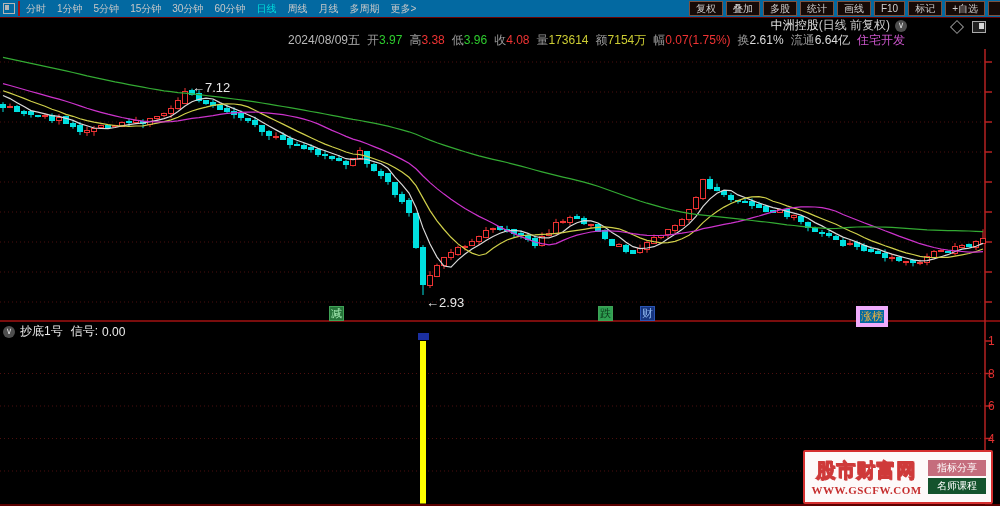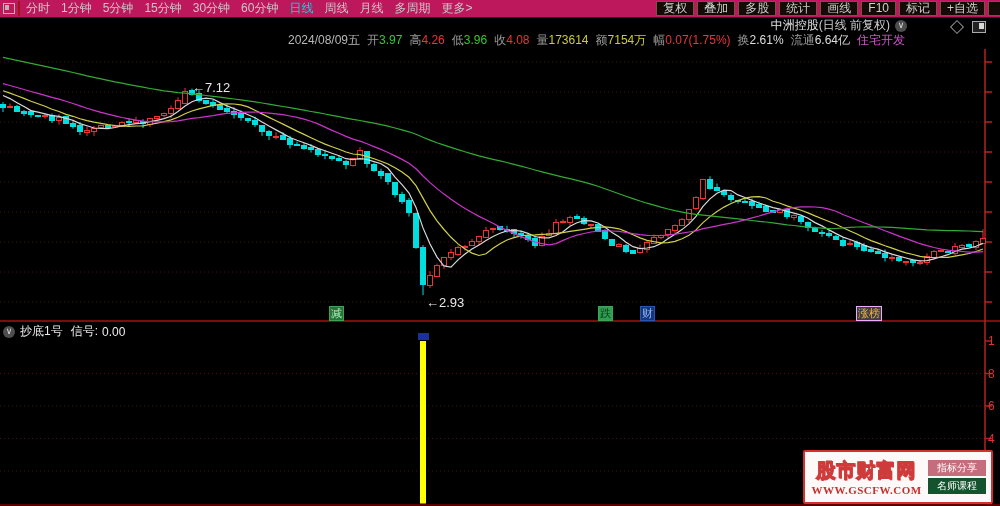--- a/index.html
+++ b/index.html
@@ -1,20 +1,20 @@
 <!DOCTYPE html>
 <html><head>
 <meta charset="utf-8">
 <style>
   html,body{margin:0;padding:0;background:#000;}
   .screen{position:relative;width:1000px;height:506px;background:#000;overflow:hidden;
           font-family:"Liberation Sans",sans-serif;}
   svg{position:absolute;left:0;top:0;z-index:1;}
   .toolbar{position:absolute;left:0;top:0;width:1000px;height:17px;display:flex;align-items:center;
-           border-bottom:1px solid #6a0000;z-index:3;font-size:12px;color:#c8c8c8;background:#be185d;}
+           border-bottom:1px solid #6a0000;z-index:3;font-size:10px;color:#c8c8c8;background:#0369a1;}
   .win-icon{display:inline-block;width:10px;height:9px;border:1px solid #b5b5b5;margin:0 3px 0 3px;position:relative;}
   .win-icon i{position:absolute;left:1px;top:1px;width:4px;height:5px;background:#b5b5b5;}
   .tb-sep{display:inline-block;width:2px;height:15px;background:#a01515;margin-right:6px;}
   .periods{display:flex;align-items:center;}
   .period{margin-right:11px;cursor:pointer;white-space:nowrap;}
   .period.sel{color:#00dcdc;}
   .tb-buttons{margin-left:auto;display:flex;align-items:center;}
   .tb-btn{border:1px solid #7a5242;background:#150a07;color:#cfcfcf;padding:0 6px;height:13px;
           line-height:13px;margin-left:3px;white-space:nowrap;}
   .tb-btn.partial{width:9px;padding:0 0 0 3px;overflow:hidden;margin-right:-2px;}
@@ -28,21 +28,21 @@
   .q-field{margin-right:7px;}
   .q-date{color:#b8b8b8;margin-left:-7px;margin-right:7px;}
   .mini-icons{position:absolute;top:21px;right:14px;z-index:3;display:flex;align-items:center;}
   .diamond-ic{width:8px;height:8px;border:1px solid #909090;transform:rotate(45deg);margin-right:10px;}
   .panel-ic{width:12px;height:10px;border:1px solid #aaa;position:relative;background:#222;}
   .panel-ic i{position:absolute;right:1px;top:1px;width:5px;height:6px;background:#d8d8d8;}
   .badge{position:absolute;z-index:3;font-size:11px;line-height:13px;padding:0 1px;height:13px;}
   .badge.green{background:#26743a;color:#a4eab2;border:1px solid #3fa356;}
   .badge.greendark{background:#2fa052;color:#0b3a1a;border:1px solid #3fa356;}
   .badge.blue{background:#16357f;color:#93bbf2;border:1px solid #2a55b5;}
-  .badge.redgold{background:#404040;color:#f2b23c;border:1px solid #f0abfc;}
+  .badge.redgold{background:#0369a1;color:#f2b23c;border:4px solid #f0abfc;}
   .anno{position:absolute;z-index:3;color:#e8e8e8;font-size:13px;}
   .panel-header{position:absolute;left:3px;top:323px;z-index:3;display:flex;align-items:center;
                 color:#ededed;font-size:12px;}
   .panel-header .t{margin-right:8px;}
   .axis-label{position:absolute;z-index:3;color:#e23030;font-size:12px;left:988px;}
   .watermark{position:absolute;left:803px;top:450px;width:186px;height:50px;z-index:5;
              background:#fdf9f9;border:2px solid #d53030;border-radius:2px;display:flex;align-items:center;}
   .wm-left{flex:1;text-align:center;}
   .wm-title{font-size:19px;font-weight:bold;letter-spacing:1px;color:#fff3f3;
             -webkit-text-stroke:1.1px #cf3a3a;text-shadow:0.6px 0.6px 0 #cf3a3a,-0.6px -0.6px 0 #cf3a3a;}
@@ -409,21 +409,21 @@
 
   <div class="row2">
     <span style="color:#e6e6e6;">中洲控股</span>
     <span style="color:#cfcfcf;">(日线 前复权)</span>
     <span class="circle-icon">∨</span>
   </div>
 
   <div class="row3" id="quote-row">
     <span class="q-date">2024/08/09五</span>
   <span class="q-field"><span class="q-label">开</span><span style="color: rgb(46, 204, 46);">3.97</span></span>
-      <span class="q-field"><span class="q-label">高</span><span style="color: rgb(238, 51, 51);">4.26</span></span>
+      <span class="q-field"><span class="q-label">高</span><span style="color: rgb(238, 51, 51);">3.38</span></span>
       <span class="q-field"><span class="q-label">低</span><span style="color: rgb(46, 204, 46);">3.96</span></span>
       <span class="q-field"><span class="q-label">收</span><span style="color: rgb(238, 51, 51);">4.08</span></span>
       <span class="q-field"><span class="q-label">量</span><span style="color: rgb(204, 204, 51);">173614</span></span>
       <span class="q-field"><span class="q-label">额</span><span style="color: rgb(204, 204, 51);">7154万</span></span>
       <span class="q-field"><span class="q-label">幅</span><span style="color: rgb(238, 51, 51);">0.07(1.75%)</span></span>
       <span class="q-field"><span class="q-label">换</span><span style="color: rgb(221, 221, 221);">2.61%</span></span>
       <span class="q-field"><span class="q-label">流通</span><span style="color: rgb(221, 221, 221);">6.64亿</span></span>
       <span class="q-field"><span style="color: rgb(204, 85, 204);">住宅开发</span></span>
     </div>
 

